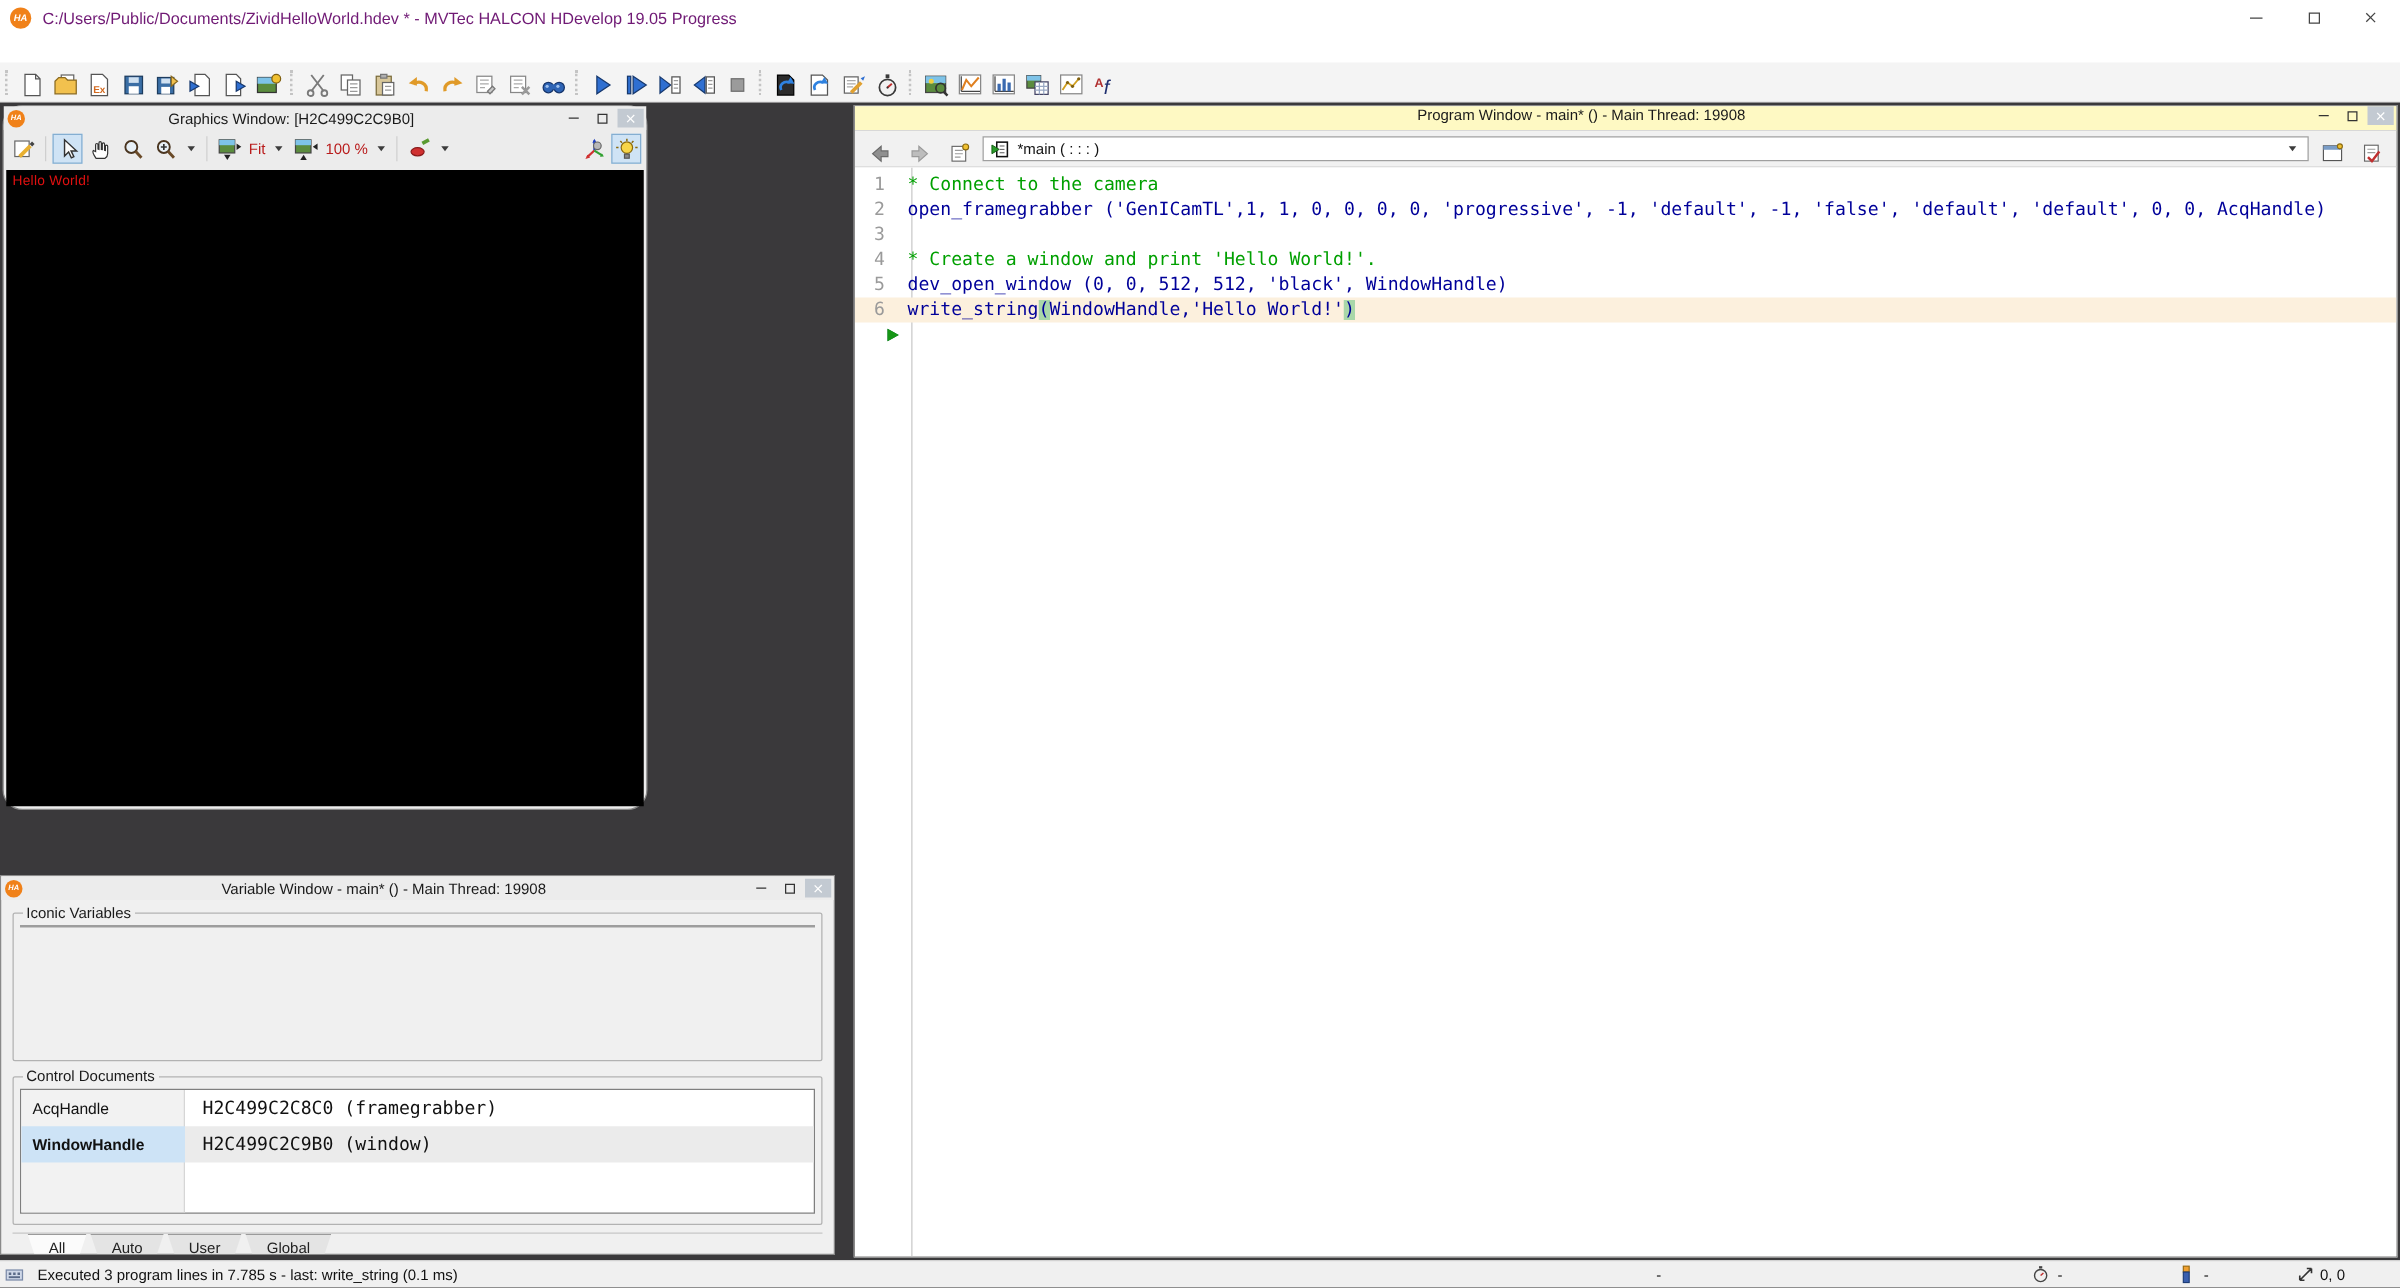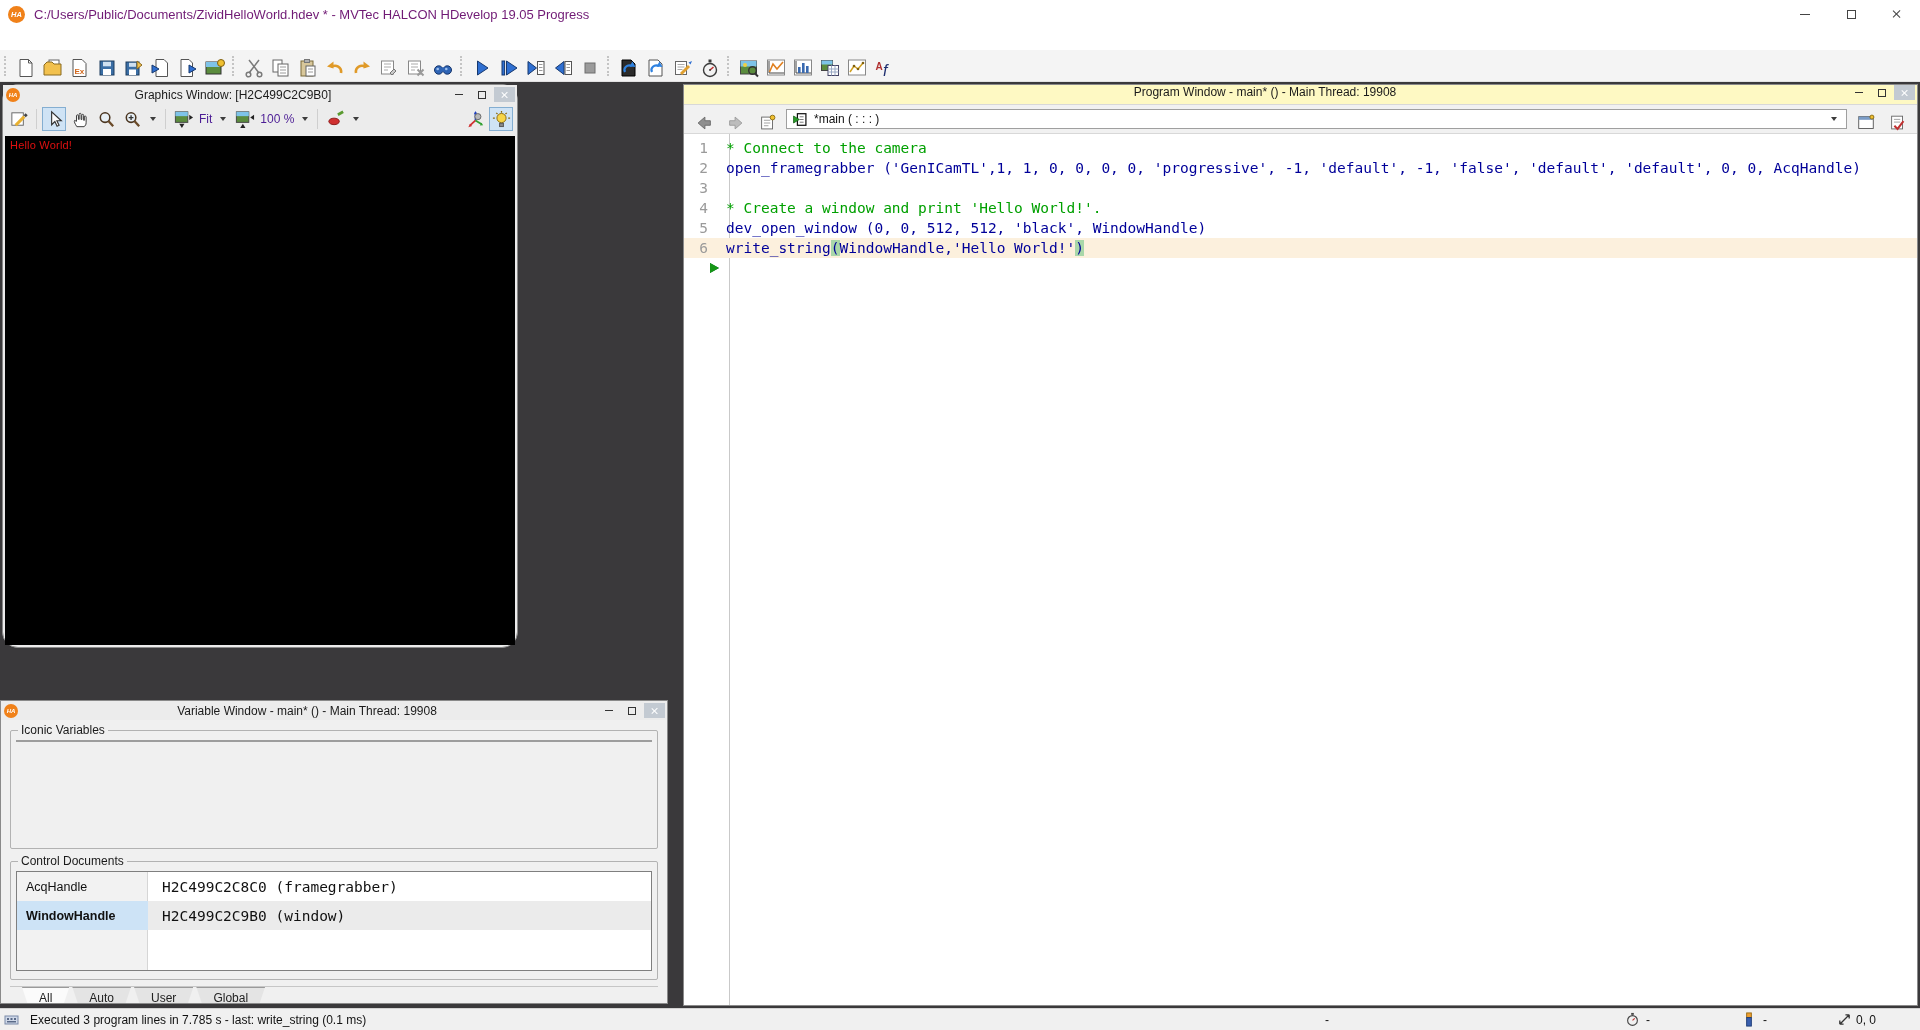--- a/index.html
+++ b/index.html
@@ -48,21 +48,21 @@
   .ctl-close{background:#c3cad2;}
   .ctl .xmark{width:8px;height:8px;}
   .ctl .xmark::before,.ctl .xmark::after{left:3.4px;height:8px;width:1.4px;}
 
   
   .gwin{left:2px;top:2px;width:516px;height:564px;border-radius:16px;}
   .gwin-toolbar{height:30px;display:flex;align-items:center;padding:0 4px;gap:2px;flex:none;}
   .gbtn{height:24px;min-width:24px;display:flex;align-items:center;justify-content:center;border:1px solid transparent;}
   .gbtn.selected{background:#cfe3f5;border:1px solid #84aed1;}
   .gsep{width:1px;height:20px;background:#cfcfcf;margin:0 3px;}
-  .glabel{font-size:12px;color:#4c1d95;margin:0 2px;}
+  .glabel{font-size:12px;color:#b91c1c;margin:0 2px;}
   .dd-caret{width:0;height:0;border-left:3.8px solid transparent;border-right:3.8px solid transparent;
             border-top:4.6px solid #3c3c3c;margin:0 4px;}
   .gwin-canvas{margin:2px;flex:1;background:#000;position:relative;}
   .canvas-text{position:absolute;top:3px;left:5px;font-size:11px;letter-spacing:0.2px;}
 
   
   .vwin{left:0;top:618px;width:668px;height:304px;background:#f0f0f0;}
   .vwin-body{flex:1;padding:3px 9px 2px;display:flex;flex-direction:column;overflow:hidden;}
   fieldset{border:1px solid #b2b2b2;border-radius:2px;margin:0;padding:3px 5px 5px;background:transparent;}
   legend{font-size:12px;color:#1a1a1a;padding:0 3px;margin-left:2px;}

